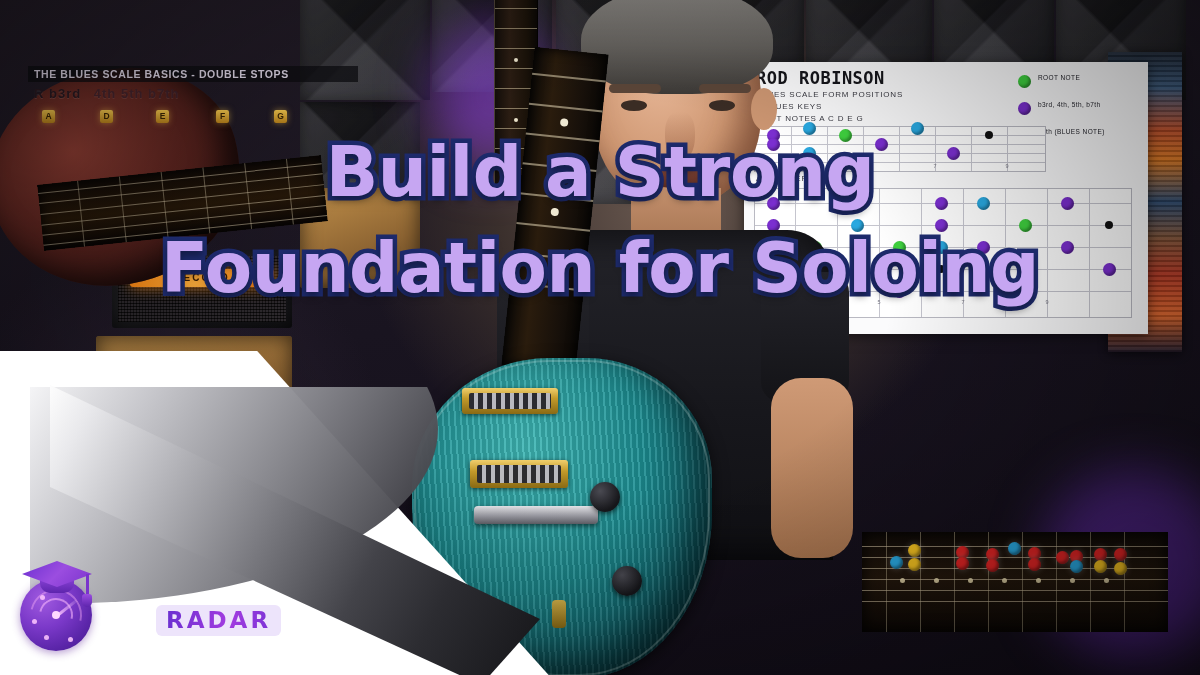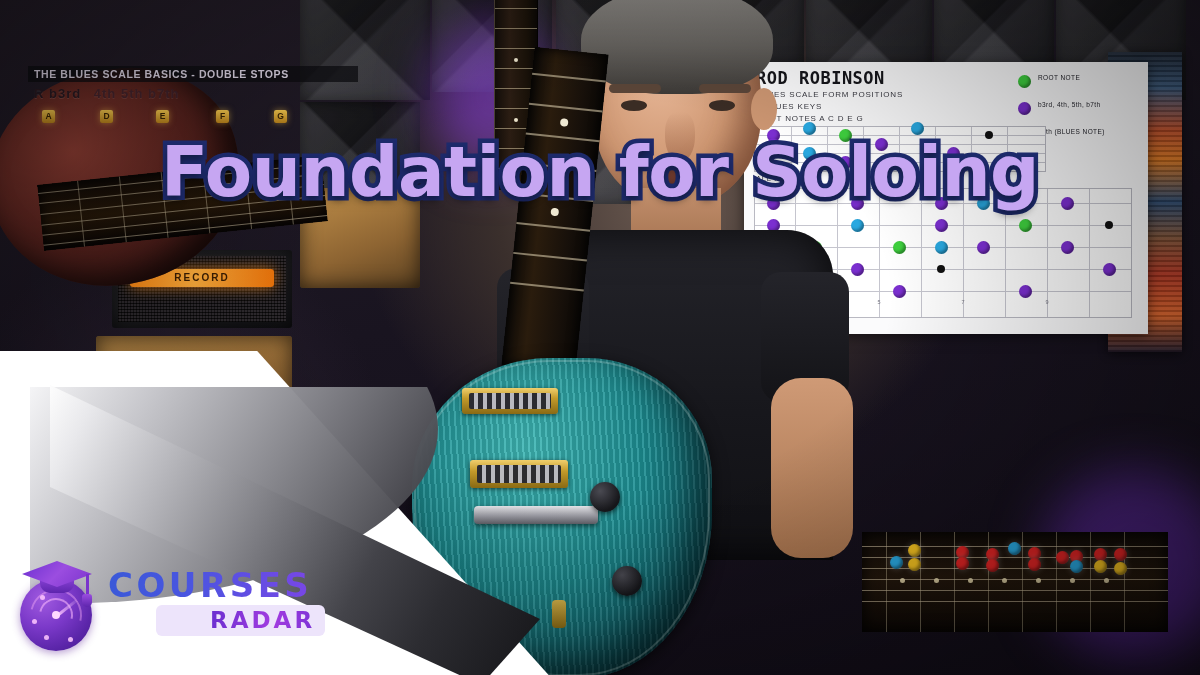--- a/index.html
+++ b/index.html
@@ -367,21 +367,20 @@
   .logo-radar-wrap{
     position:absolute;left:142px;top:62px;padding:2px 10px 3px;border-radius:6px;
     background:#ede4fb;
   }
   .logo-radar{
     font-size:23px;font-weight:bold;letter-spacing:3px;
     background:linear-gradient(95deg,#6a2fd0,#a23be0 60%,#7c34d6);
     -webkit-background-clip:text;background-clip:text;color:transparent;
     font-family:"DejaVu Sans",sans-serif;
     white-space:nowrap;
-    margin-left:44px;
   }
 
   
   .title{
     position:absolute;left:0;top:124px;width:1200px;
     text-align:center;
     font-family:"DejaVu Sans",sans-serif;
     font-weight:bold;
     font-size:69px;
     line-height:96px;
@@ -661,20 +660,21 @@
         <div class="md" style="left:142px;top:48px"></div>
       <div class="md" style="left:176px;top:48px"></div>
         <div class="md" style="left:210px;top:48px"></div>
       <div class="md" style="left:244px;top:48px"></div>
     </div>
 
     <div class="vignette"></div>
   </div>
 
   <div class="title">
+    <span class="ln">Build a Strong</span>
     <span class="ln">Foundation for Soloing</span>
   </div>
 
   <div class="curl-white"></div>
   <div class="curl-flap2"></div>
   <div class="curl-flap"></div>
 
   <div class="logo">
     <div class="logo-mark">
       <div class="radar">
@@ -687,19 +687,18 @@
         <div class="blip" style="left:24px;top:56px"></div>
         <div class="blip" style="left:48px;top:58px"></div>
       </div>
       <div class="cap">
         <div class="base"></div>
         <div class="board"></div>
         <div class="tassel"></div>
         <div class="tip"></div>
       </div>
     </div>
-    <div class="logo-courses">COURSES</div>
     <div class="logo-radar-wrap">
       <div class="logo-radar">RADAR</div>
     </div>
   </div>
 
 </div>
 
 </body></html>

